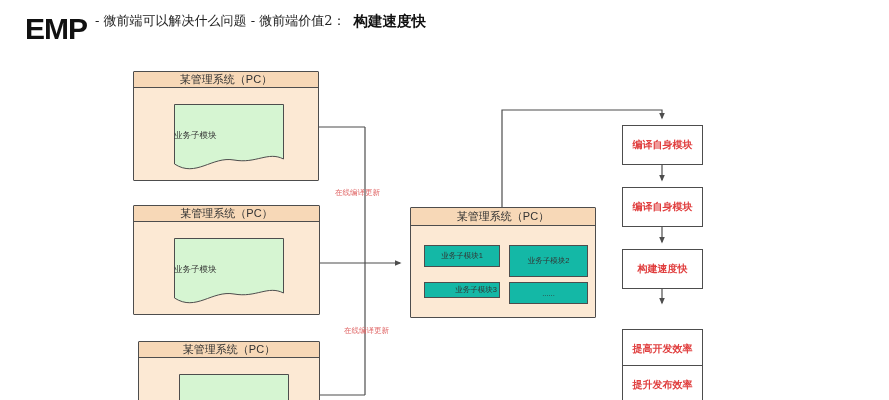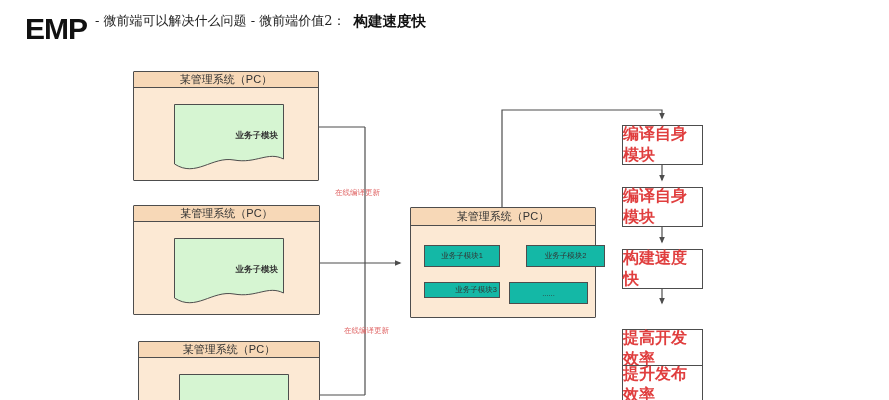--- a/index.html
+++ b/index.html
@@ -11,28 +11,28 @@
   .title-row{position:absolute;left:25px;top:12px;display:flex;align-items:flex-start;gap:8px;white-space:nowrap;}
   .logo{font-size:30px;font-weight:700;letter-spacing:-1px;color:#111;font-family:"Liberation Sans",sans-serif;}
   .subtitle{font-size:13px;color:#222;font-family:"DejaVu Serif","Liberation Serif",serif;}
   .subtitle-em{font-size:14.5px;font-weight:700;color:#111;font-family:"DejaVu Serif","Liberation Serif",serif;}
   
   .window{position:absolute;background:#fce9d4;border:1px solid #4d4d4d;border-radius:1px;box-sizing:border-box;}
   .window-header{height:15px;line-height:15px;background:#f7d8b7;border-bottom:1px solid #4d4d4d;
     text-align:center;font-size:11px;color:#333;overflow:hidden;}
   .doc-shape{position:absolute;left:40px;top:32px;width:110px;height:72px;}
   .doc-shape svg{display:block;width:110px;height:72px;}
-  .doc-label{position:absolute;left:0;top:26px;width:104px;text-align:right;font-size:8.5px;color:#333;font-weight:bold;}
+  .doc-label{position:absolute;left:0;top:26px;width:104px;text-align:left;font-size:8.5px;color:#333;}
   
   .sub-module{position:absolute;background:#14b8a6;border:1px solid #4d4d4d;box-sizing:border-box;
     display:flex;align-items:center;justify-content:center;font-size:7.5px;color:#333;}
   
   .flow-box{position:absolute;left:622px;width:81px;height:40px;background:#ffffff;border:1.5px solid #4d4d4d;
     box-sizing:border-box;display:flex;align-items:center;justify-content:center;
-    font-size:16px;font-weight:700;color:#e03e3e;}
+    font-size:10px;font-weight:700;color:#e03e3e;}
   
   .edge-label{position:absolute;font-size:7.5px;color:#e06666;white-space:nowrap;}
   
   .wires{position:absolute;left:0;top:0;width:889px;height:400px;pointer-events:none;}
 </style>
 </head>
 <body>
 
 <div class="canvas">
 
@@ -89,21 +89,21 @@
       <svg viewBox="0 0 110 72">
         <path d="M0.5,0.5 L109.5,0.5 L109.5,55 C94,47 82,60 60,56 C38,52 22,74 0.5,60 Z" fill="#d6f5d2" stroke="#4d4d4d" stroke-width="1"></path>
       </svg>
 
     </div>
   </div>
 
   <div class="window" style="left:410px;top:207px;width:186px;height:111px;">
     <div class="window-header" style="height:17px;line-height:17px;">某管理系统（PC）</div>
     <div class="sub-module" style="left:13px;top:37px;width:76px;height:22px;">业务子模块1</div>
-    <div class="sub-module" style="left:98px;top:37px;width:79px;height:22px;margin-left:17px;">业务子模块2</div>
+    <div class="sub-module" style="left:98px;top:37px;width:79px;height:32px;">业务子模块2</div>
     <div class="sub-module" style="left:13px;top:74px;width:76px;height:16px;padding-left:28px;">业务子模块3</div>
     <div class="sub-module" style="left:98px;top:74px;width:79px;height:22px;">......</div>
   </div>
 
   <div class="flow-box" style="top:125px;">编译自身模块</div>
   <div class="flow-box" style="top:187px;">编译自身模块</div>
   <div class="flow-box" style="top:249px;">构建速度快</div>
   <div class="flow-box" style="top:310px;height:39px;margin-top:19px;">提高开发效率</div>
   <div class="flow-box" style="top:365px;">提升发布效率</div>
 

